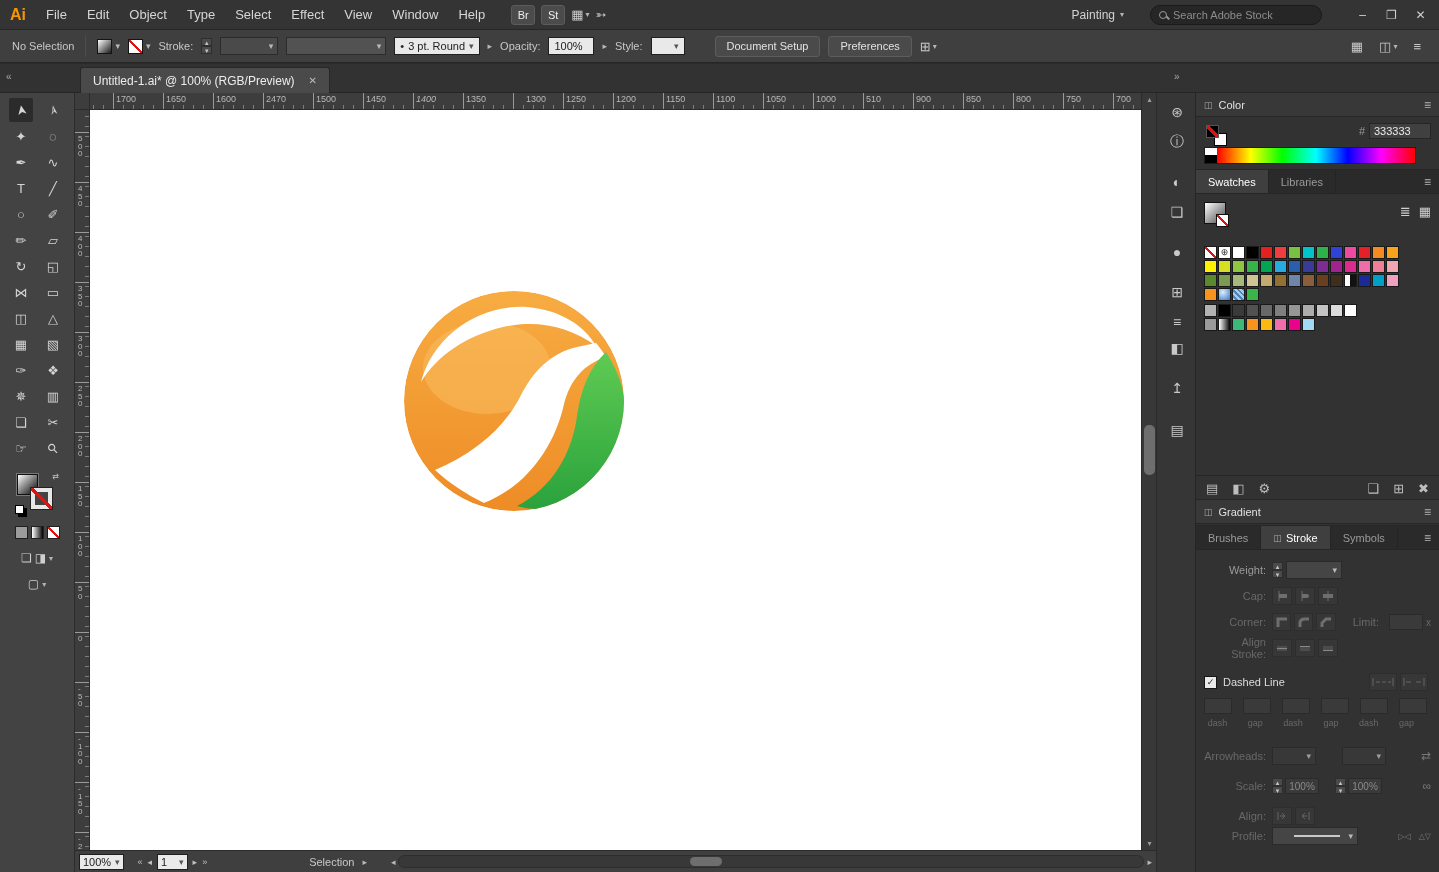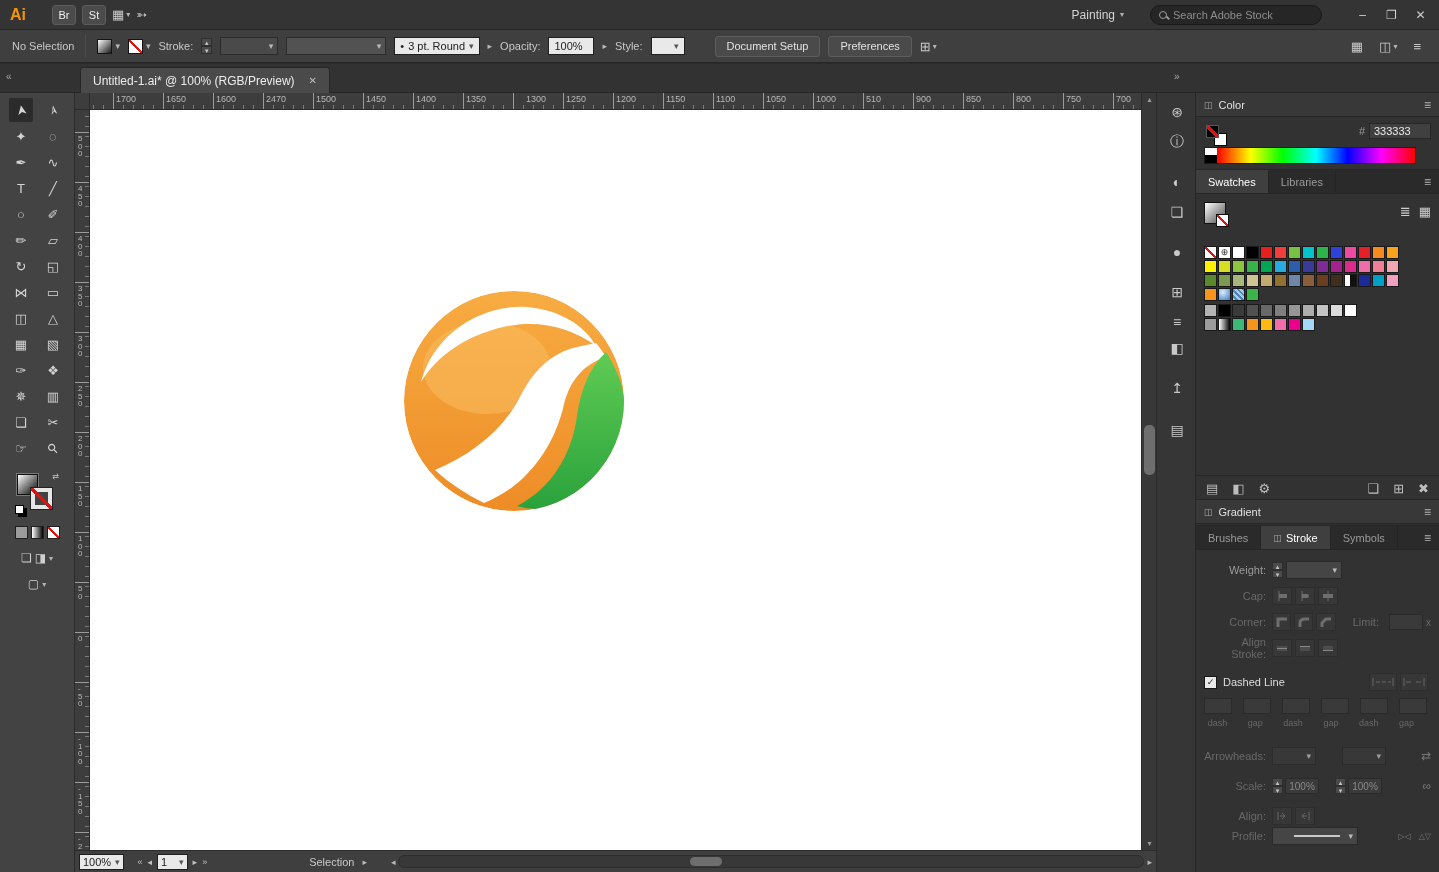--- a/index.html
+++ b/index.html
@@ -204,20 +204,31 @@
   .profile-line{width:46px;height:2px;background:#c9c9c9;margin-right:8px}
   .icon-dim{color:#787878;font-size:12px}
 </style>
 </head>
 <body>
 
 <div id="app">
 
   <div id="menubar">
     <span class="ai-logo">Ai</span>
+    <nav id="menu-items" style="display:flex">
+        <span class="menu-item">File</span>
+        <span class="menu-item">Edit</span>
+        <span class="menu-item">Object</span>
+        <span class="menu-item">Type</span>
+        <span class="menu-item">Select</span>
+        <span class="menu-item">Effect</span>
+        <span class="menu-item">View</span>
+        <span class="menu-item">Window</span>
+        <span class="menu-item">Help</span>
+      </nav>
     <div class="mb-group">
       <span class="sq-btn">Br</span>
       <span class="sq-btn">St</span>
       <span class="mb-icon">
         <span>▦</span>
         <span class="mini-caret">▾</span>
       </span>
       <span class="mb-icon">
         <span>➳</span>
       </span>
@@ -528,21 +539,21 @@
       <div class="hlab" style="left: 76px;">1650</div>
       <div class="htick major" style="left: 123px;"></div>
       <div class="hlab" style="left: 126px;">1600</div>
       <div class="htick major" style="left: 173px;"></div>
       <div class="hlab" style="left: 176px;">2470</div>
       <div class="htick major" style="left: 223px;"></div>
       <div class="hlab" style="left: 226px;">1500</div>
       <div class="htick major" style="left: 273px;"></div>
       <div class="hlab" style="left: 276px;">1450</div>
       <div class="htick major" style="left: 323px;"></div>
-      <div class="hlab" style="left: 326px;">1400</div>
+      <div class="hlab" style="left: 326px; font-style: italic;">1400</div>
       <div class="htick major" style="left: 373px;"></div>
       <div class="hlab" style="left: 376px;">1350</div>
       <div class="htick major" style="left: 423px;"></div>
       <div class="hlab" style="left: 436px;">1300</div>
       <div class="htick major" style="left: 473px;"></div>
       <div class="hlab" style="left: 476px;">1250</div>
       <div class="htick major" style="left: 523px;"></div>
       <div class="hlab" style="left: 526px;">1200</div>
       <div class="htick major" style="left: 573px;"></div>
       <div class="hlab" style="left: 576px;">1150</div>

